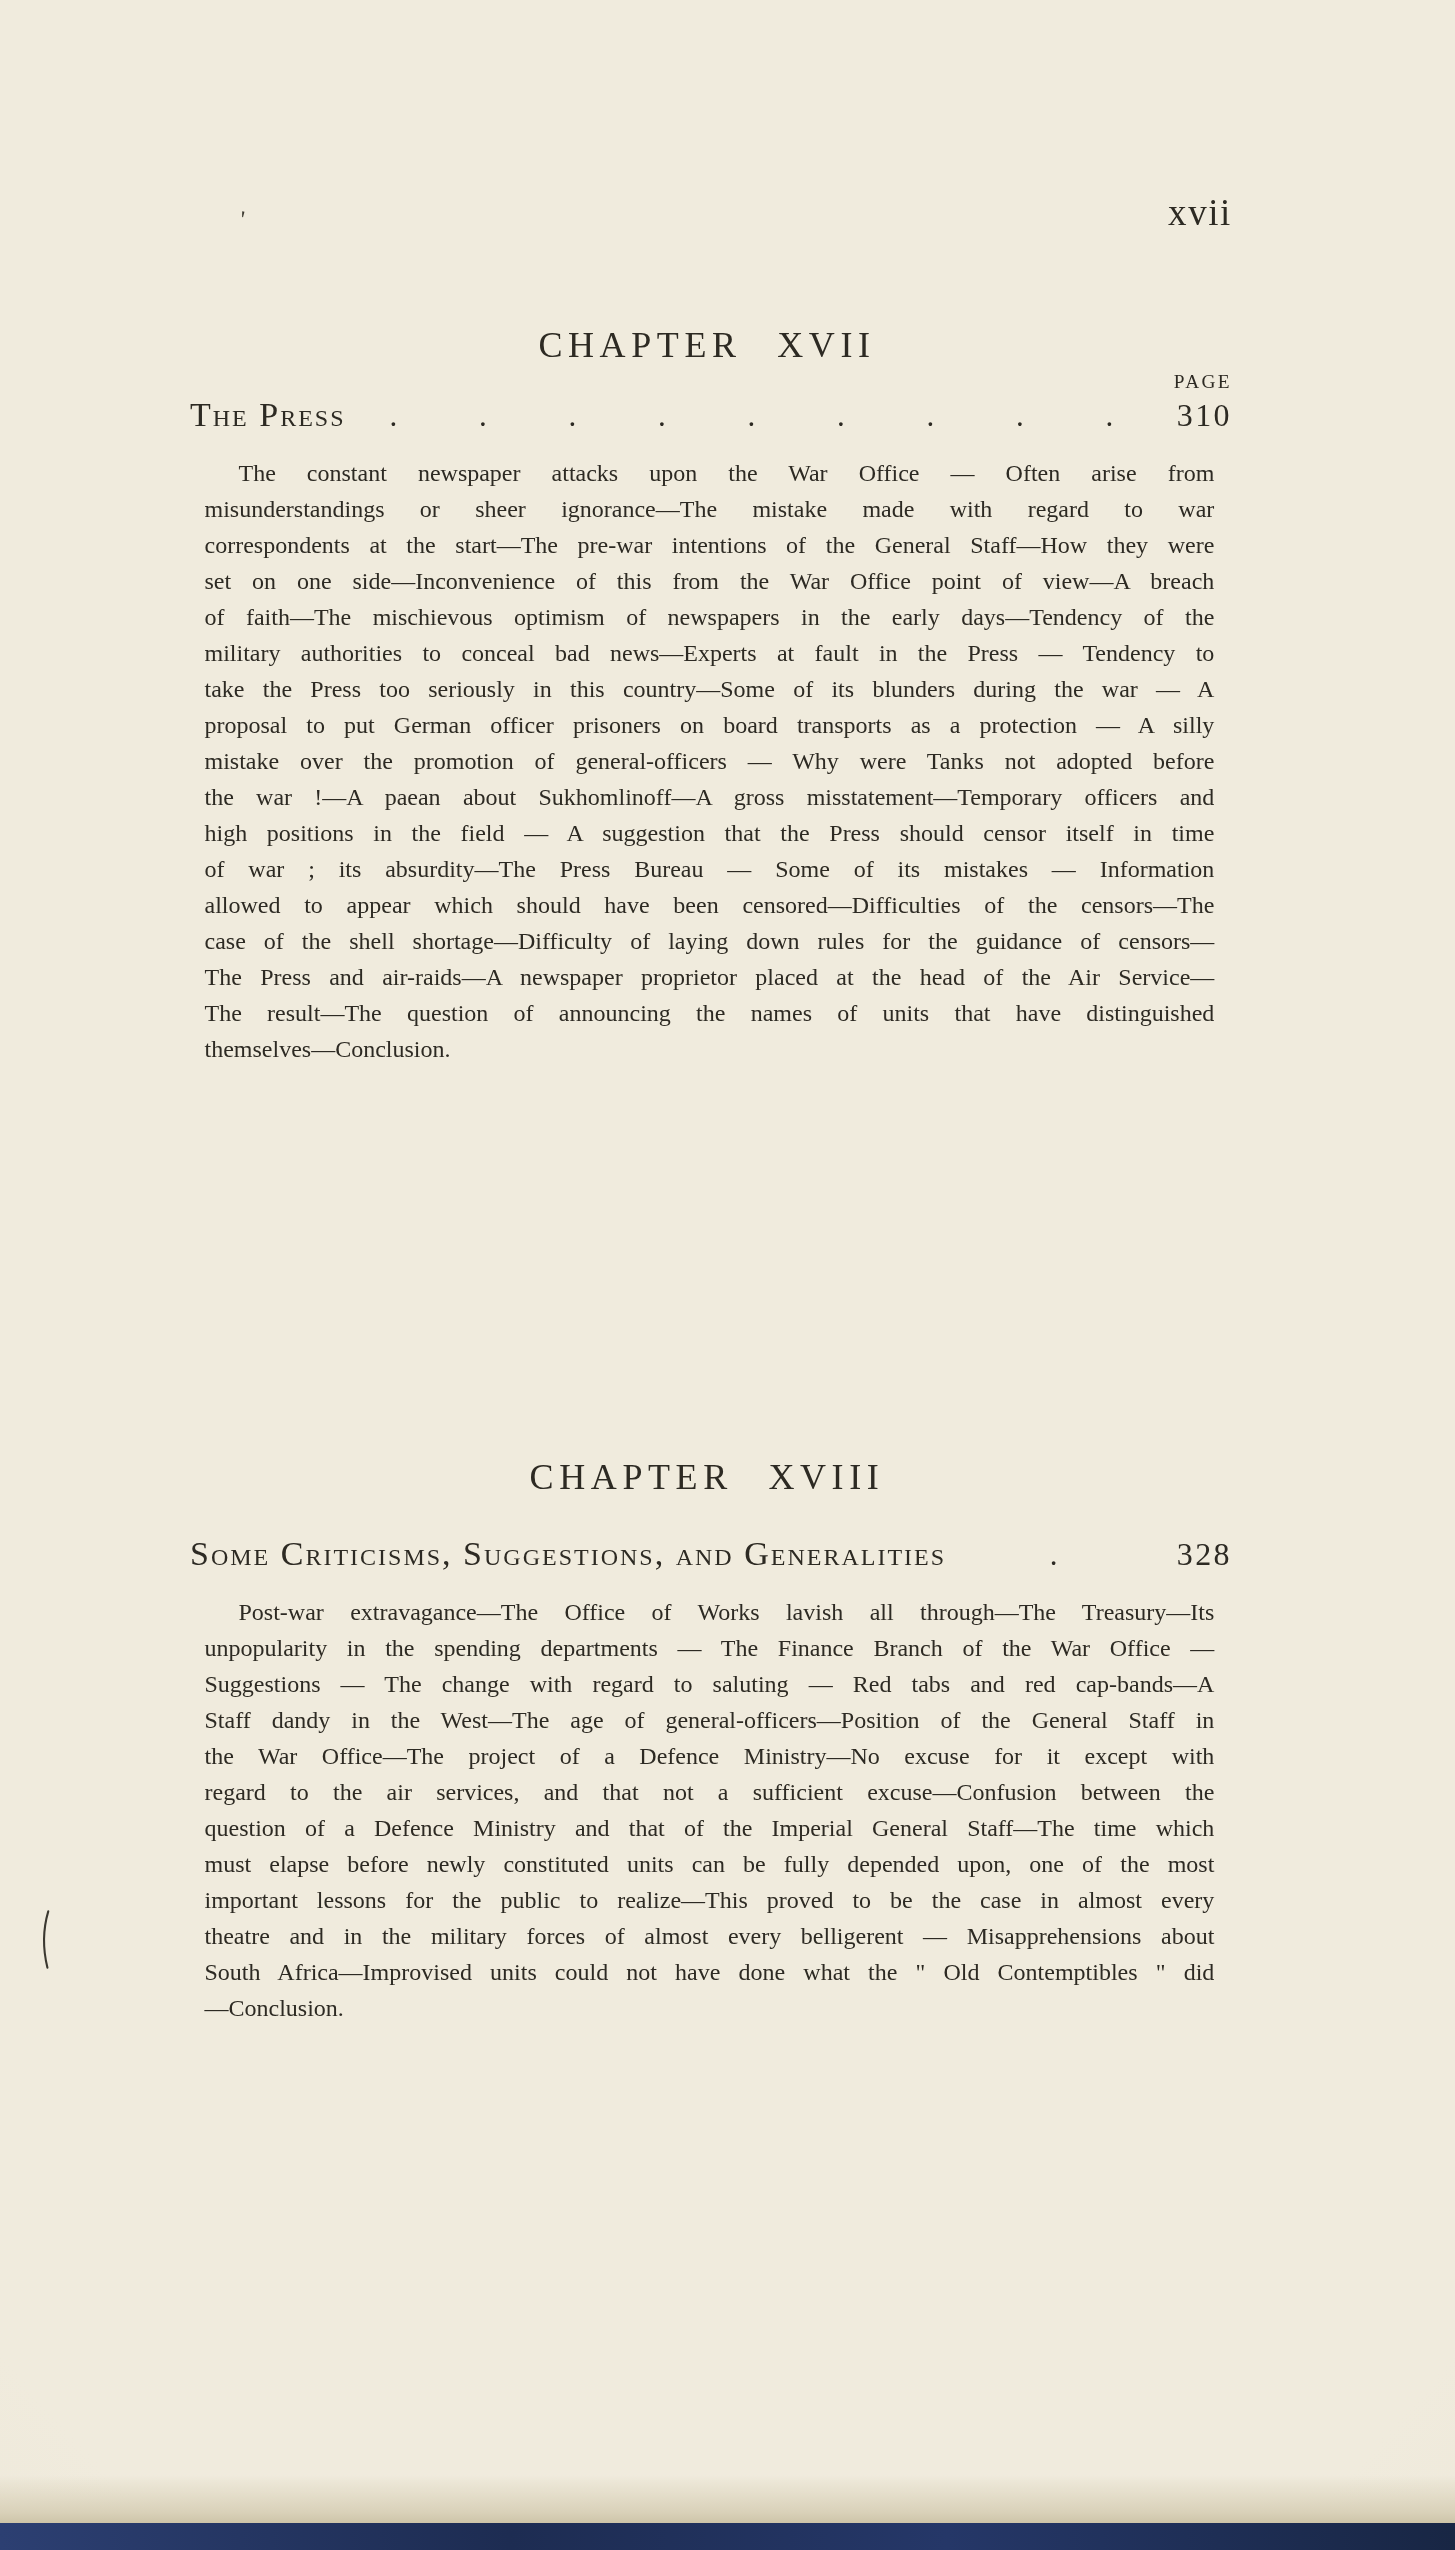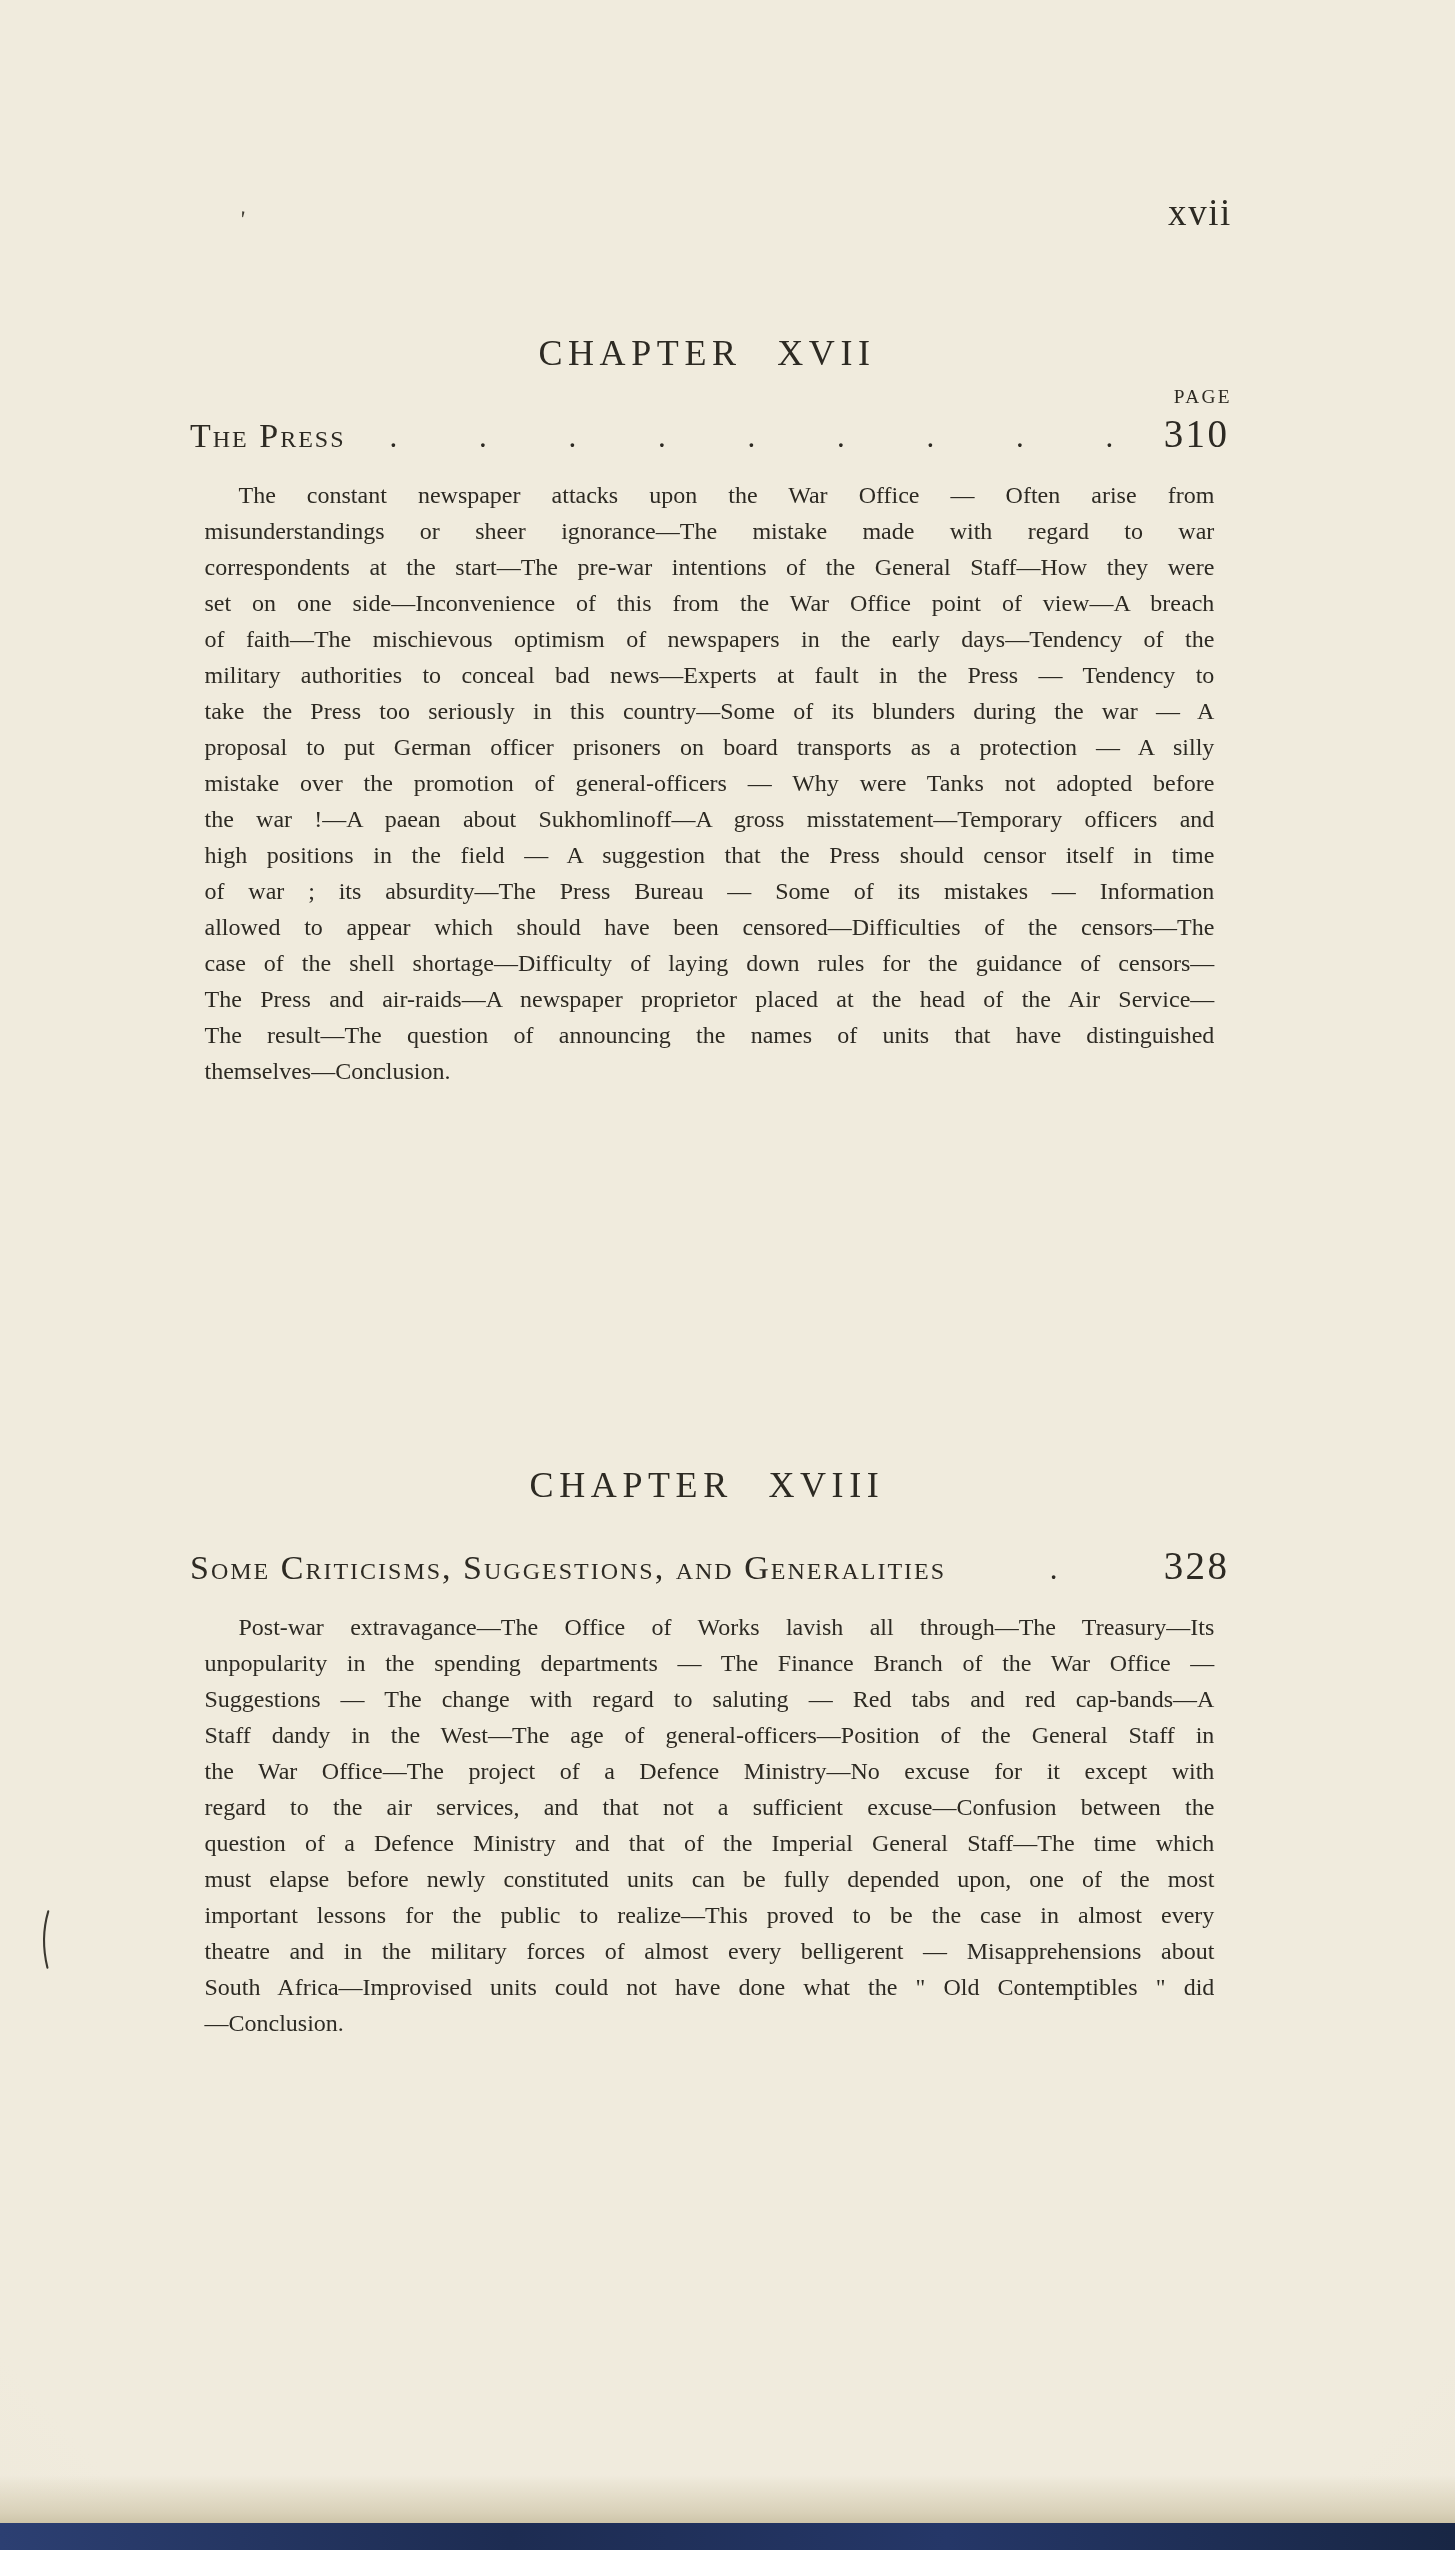--- a/index.html
+++ b/index.html
@@ -55,21 +55,21 @@
   
   .chapter {
     position: absolute;
     left: 182px;
     width: 1050px;
   }
   #chapter-17 { top: 320px; }
   #chapter-18 { top: 1452px; }
 
   .chapter-heading {
-    margin: 12px;
+    margin: 4px;
     text-align: center;
     font-size: 36px;
     font-weight: 400;
     letter-spacing: 5.6px;
     word-spacing: 21px;
   }
   .page-label {
     margin-top: 5px;
     text-align: right;
     font-size: 19.3px;
@@ -99,22 +99,22 @@
   }
   .leaders.spread {
     padding-left: 44px;
     word-spacing: 74px;
   }
   .leaders.single {
     text-align: center;
   }
   .entry-page {
     min-width: 71px;
-    text-align: center;
-    font-size: 39px;
+    text-align: right;
+    font-size: 32px;
     letter-spacing: 2.4px;
   }
 
   .summary {
     margin: 21px 17.7px 0 22.5px;
     font-size: 24px;
     line-height: 36px;
     text-align: justify;
     text-indent: 34px;
     word-spacing: 0.5em;

